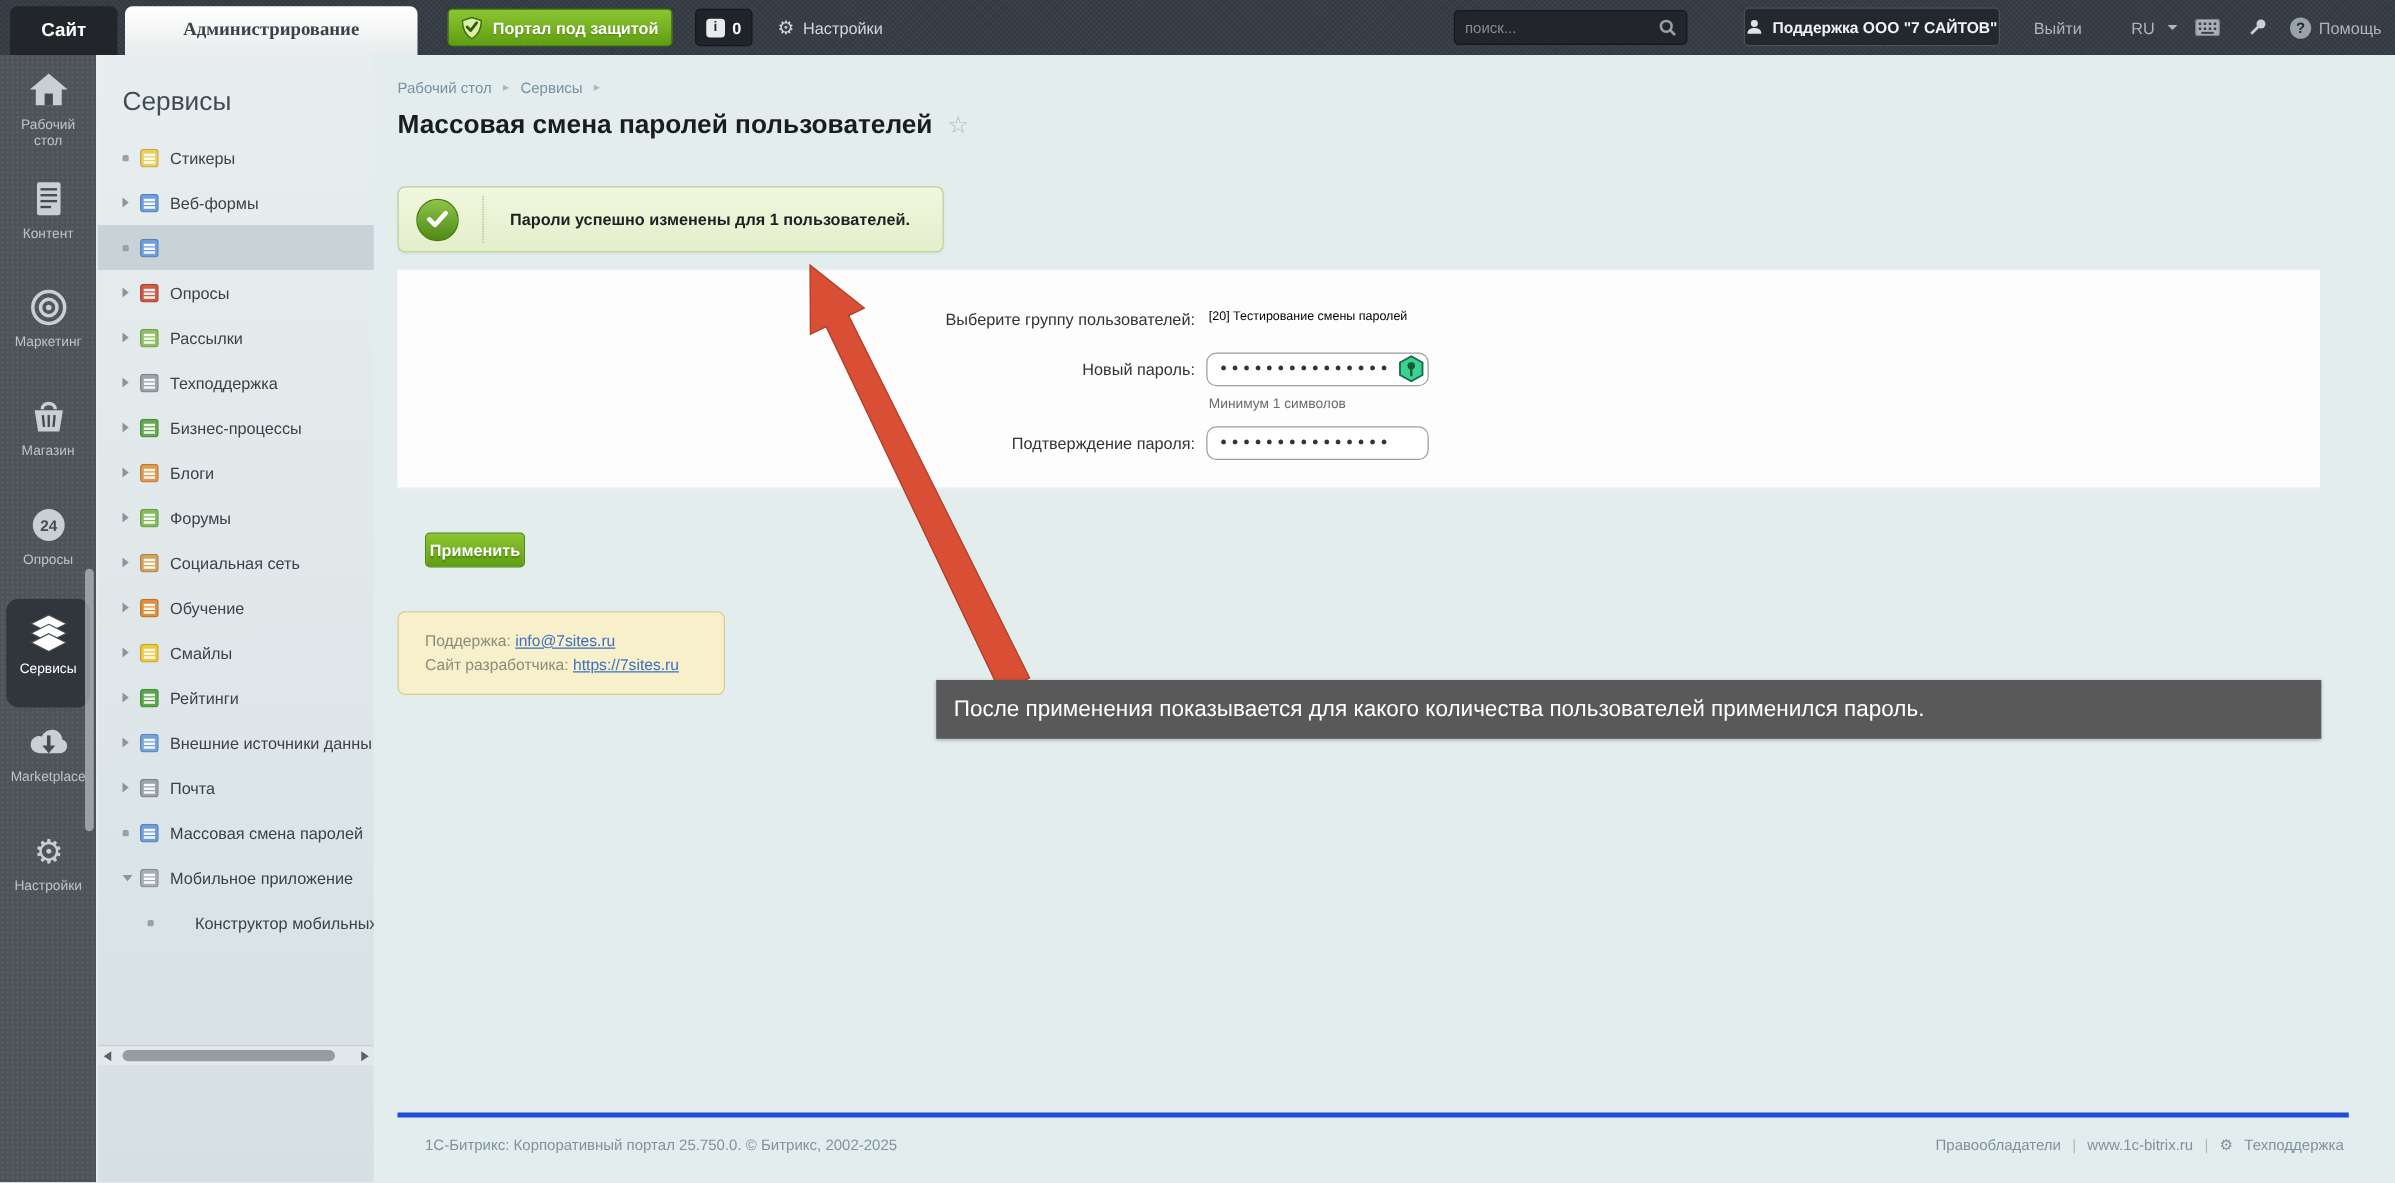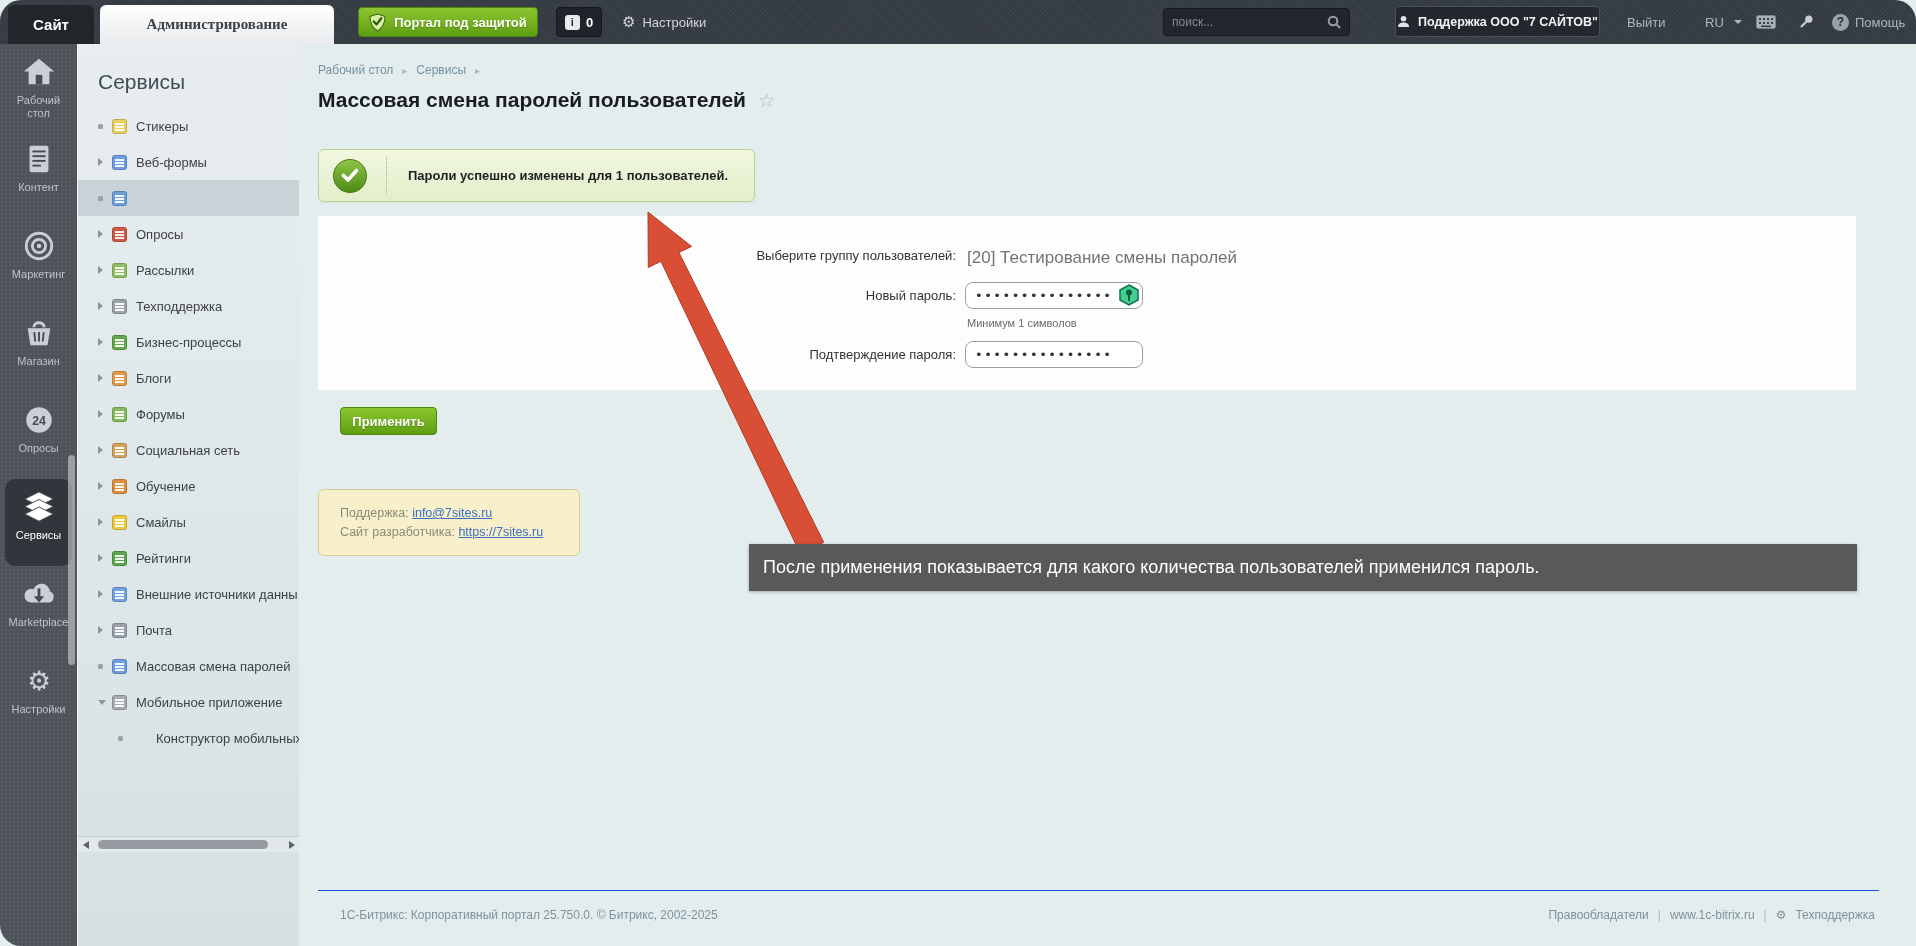--- a/index.html
+++ b/index.html
@@ -1,18 +1,18 @@
 <!DOCTYPE html>
 <html><head>
 <meta charset="utf-8">
 <style>
   * { box-sizing: border-box; margin: 0; padding: 0; }
   html,body { background:#e4edee; }
   body { font-family:"Liberation Sans", sans-serif; }
-  #app { position:relative; width:1916px; height:946px; overflow:hidden; background:#e4edee;border-radius:21px; }
+  #app { position:relative; width:1916px; height:946px; overflow:hidden; background:#e4edee; }
 
   
   .topbar { position:absolute; left:0; top:0; width:1916px; height:44px; background-color:#343a41;
     background-image:repeating-linear-gradient(45deg,rgba(255,255,255,.03) 0 1px,transparent 1px 3px),
                      repeating-linear-gradient(-45deg,rgba(255,255,255,.02) 0 1px,transparent 1px 3px); }
   .tab { position:absolute; top:5px; height:39px; border-radius:6px 6px 0 0; display:flex; align-items:center; justify-content:center; font-weight:bold; font-size:15px; cursor:pointer; }
   .tab-site { left:8px; width:86px; background:#22262b; color:#fff; }
   .tab-admin { left:100px; width:234px; background:linear-gradient(#ffffff,#e9ebec); color:#3b4147;font-family:Liberation Serif, serif; }
   .btn-protect { position:absolute; left:358px; top:7px; width:180px; height:30px; border-radius:4px;
     background:linear-gradient(#8cc531,#5f9e12); border:1px solid #4e870d; color:#fff; font-weight:bold; font-size:13px;
@@ -75,41 +75,41 @@
 
   .alert-success { position:absolute; left:19px; top:105px; width:437px; height:53px; border:1px solid #bfd096; border-radius:6px;
     background:linear-gradient(#f1f7de,#e3eecb); display:flex; align-items:center; box-shadow:0 1px 2px rgba(0,0,0,.05); }
   .alert-check { width:34px; height:34px; border-radius:50%; margin-left:14px; background:linear-gradient(#8ec447,#4f8a16); border:1px solid #447a10;
     display:flex; align-items:center; justify-content:center; }
   .alert-sep { height:37px; border-left:1px dotted #a4b383; margin-left:19px; }
   .alert-text { margin-left:21px; font-size:13px; font-weight:bold; color:#1e2124; }
 
   .form-band { position:absolute; left:19px; top:171px; width:1538px; height:176px; background:#fdfdfd; border-top:1px solid #e6ecee; border-bottom:1px solid #e6ecee; }
   .f-label { position:absolute; left:20px; width:637px; text-align:right; font-size:13px; color:#333; }
-  .f-value { position:absolute; left:668px; font-size:17px; color:#737373; }
+  .f-value { position:absolute; left:668px; font-size:10px; color:#000000; }
   .pwd-wrap { position:absolute; left:666px; width:178px; height:27px; }
   .pwd-wrap input { width:100%; height:100%; border:1px solid #9aa0a4; border-radius:8px; background:#fff; padding:0 28px 0 9px;
     font-size:13px; letter-spacing:1.5px; color:#333; outline:none; font-family:"DejaVu Sans",sans-serif; }
   .pwd-wrap.no-icon input { padding-right:9px; }
   .pwd-gen { position:absolute; right:3px; top:2px; width:22px; height:22px; cursor:pointer; }
   .f-hint { position:absolute; left:668px; font-size:11px; color:#6b6b6b; }
 
-  .btn-apply { position:absolute; left:41px; top:363px; width:97px; height:28px; border-radius:4px; border:1px solid #4e870d;
+  .btn-apply { position:absolute; left:41px; top:382px; width:80px; height:28px; border-radius:4px; border:1px solid #4e870d;
     background:linear-gradient(#8cc531,#5f9e12); color:#fff; font-weight:bold; font-size:13px; cursor:pointer;
     text-shadow:0 1px 1px rgba(0,0,0,.25); font-family:"Liberation Sans",sans-serif;text-align:center; }
 
   .support-box { position:absolute; left:19px; top:445px; width:262px; height:67px; background:#f7f0ca; border:1px solid #d9cb92; border-radius:6px;
     padding:14px 0 0 21px; font-size:12.5px; color:#8b8b79; line-height:19px; }
   .support-box a { color:#3c6fc4; text-decoration:underline; cursor:pointer; }
 
   .annot-arrow { position:absolute; left:0; top:0; width:1617px; height:902px; pointer-events:none; }
   .tooltip-bar { position:absolute; left:450px; top:500px; width:1108px; height:47px; background:#595959; box-shadow:0 1px 3px rgba(0,0,0,.3);
     display:flex; align-items:center; padding-left:14px; color:#ffffff; font-size:18px; }
 
-  .footer { position:absolute; left:19px; top:846px; width:1561px; border-top:1px solid #1d4ed8; height:48px;
+  .footer { position:absolute; left:19px; top:846px; width:1561px; border-top:4px solid #1d4ed8; height:48px;
     display:flex; align-items:center; justify-content:space-between; padding:0 4px 0 22px; font-size:12px; color:#7f929c; }
   .footer-right { display:flex; align-items:center; gap:9px; }
   .footer-right .flink { cursor:pointer; color:#7f929c; }
   .footer-right .fsep { color:#a9b8bf; }
 
   [data-interactable="true"] { cursor:pointer; }
 </style>
 </head>
 <body>
 

